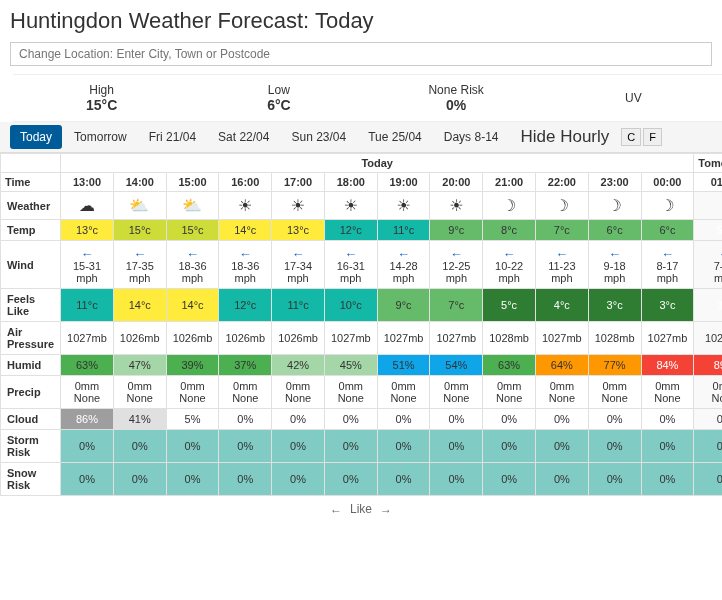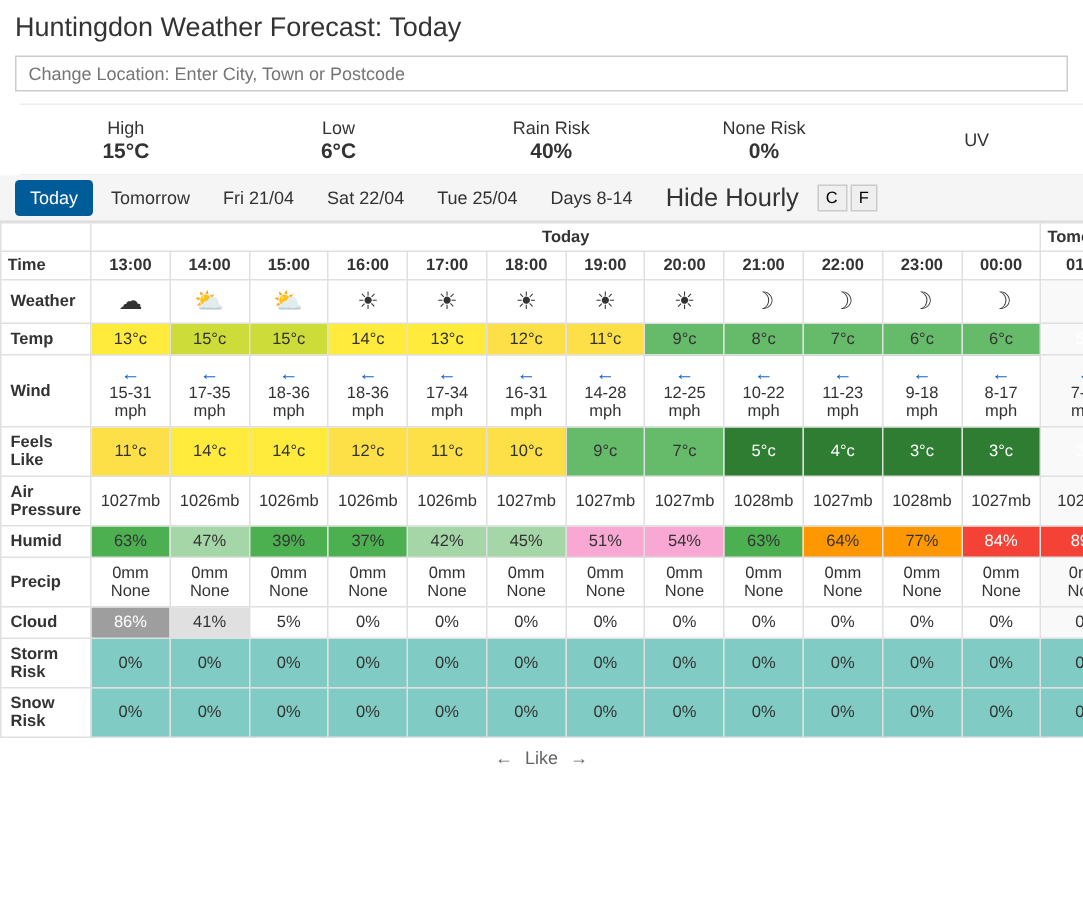--- a/index.html
+++ b/index.html
@@ -1,18 +1,18 @@
 <!DOCTYPE html>
 <html><head>
   <meta charset="utf-8">
   <style>
     * { box-sizing: border-box; margin: 0; padding: 0; }
     body { font-family: Arial, sans-serif; font-size: 12px; color: #333; background: #fff; width: 722px; overflow-x: hidden; }
     
-    h1 { font-size: 18px; font-weight: normal; padding: 8px 10px 4px; color: #333; }
+    h1 { font-size: 22px; font-weight: normal; padding: 8px 10px 4px; color: #333; }
     
     .location-bar { padding: 4px 10px 8px; }
     .location-input { width: 100%; border: 1px solid #ccc; padding: 4px 8px; font-size: 12px; color: #999; }
     
     .summary-bar { display: flex; align-items: center; padding: 8px 10px; border-top: 1px solid #eee; border-bottom: 1px solid #eee; gap: 20px; margin-left: 13px; }
     .summary-item { text-align: center; flex: 1; }
     .summary-label { font-size: 12px; color: #333; }
     .summary-value { font-size: 14px; font-weight: bold; color: #333; }
     .badge { display: inline-block; padding: 2px 10px; border-radius: 3px; color: #fff; font-size: 12px; font-weight: bold; }
     .badge-orange { background: #e8830a; }
@@ -24,28 +24,28 @@
     
     .grid-container { overflow-x: auto; }
     .weather-grid { border-collapse: collapse; width: 100%; min-width: 700px; }
     .weather-grid th, .weather-grid td { border: 1px solid #e0e0e0; padding: 4px 6px; text-align: center; vertical-align: middle; font-size: 11px; white-space: nowrap; }
     .weather-grid .row-label { text-align: left; font-weight: bold; background: #fff; color: #333; min-width: 55px; font-size: 11px; }
     
     .header-row th { background: #fff; font-size: 11px; color: #333; border: 1px solid #e0e0e0; padding: 3px 4px; }
     .header-section { background: #f9f9f9; font-weight: bold; }
     .header-tomorrow { background: #f0f0f0; }
     
-    .temp-green { background: #fde047; color: #333; margin-left: 43px; }
+    .temp-green { background: #14b8a6; color: #333; margin-left: 43px; }
     .temp-yellow { background: #ffeb3b; color: #333; }
     .temp-lime { background: #cddc39; color: #333; }
     .temp-dark-green { background: #2e7d32; color: #fff; }
     .temp-mid-green { background: #66bb6a; color: #333; }
     
     .humid-green { background: #4caf50; color: #333; }
-    .humid-yellow { background: #f9a8d4; color: #333; }
+    .humid-yellow { background: #0ea5e9; color: #333; }
     .humid-orange { background: #ff9800; color: #333; }
     .humid-red { background: #f44336; color: #fff; }
     .humid-light { background: #a5d6a7; color: #333; }
     
     .cloud-grey { background: #9e9e9e; color: #fff; }
     .cloud-light { background: #e0e0e0; color: #333; }
     
     .storm-teal { background: #80cbc4; color: #333; }
     .snow-teal { background: #80cbc4; color: #333; }
     
@@ -68,37 +68,34 @@
 <div class="summary-bar">
   <div class="summary-item">
     <div class="summary-label">High</div>
     <div class="summary-value">15°C</div>
   </div>
   <div class="summary-item">
     <div class="summary-label">Low</div>
     <div class="summary-value">6°C</div>
   </div>
   <div class="summary-item">
-    <div class="summary-label">Rain Risk</div>
-    <div class="summary-value">40%</div>
-  </div>
-  <div class="summary-item">
     <div class="summary-label">None Risk</div>
     <div class="summary-value">0%</div>
   </div>
   <div class="summary-item">
     <div class="summary-label">UV</div>
   </div>
 </div>
 
 <div class="nav-tabs">
   <button class="nav-tab active">Today</button>
   <button class="nav-tab">Tomorrow</button>
   <button class="nav-tab">Fri 21/04</button>
   <button class="nav-tab">Sat 22/04</button>
+  <button class="nav-tab">Sun 23/04</button>
   <button class="nav-tab">Tue 25/04</button>
   <button class="nav-tab">Days 8-14</button>
   <button class="nav-tab nav-hide">Hide Hourly</button>
   <button class="nav-cf">C</button>
   <button class="nav-cf">F</button>
 </div>
 
 <div class="grid-container">
   <table class="weather-grid">
     <thead>

